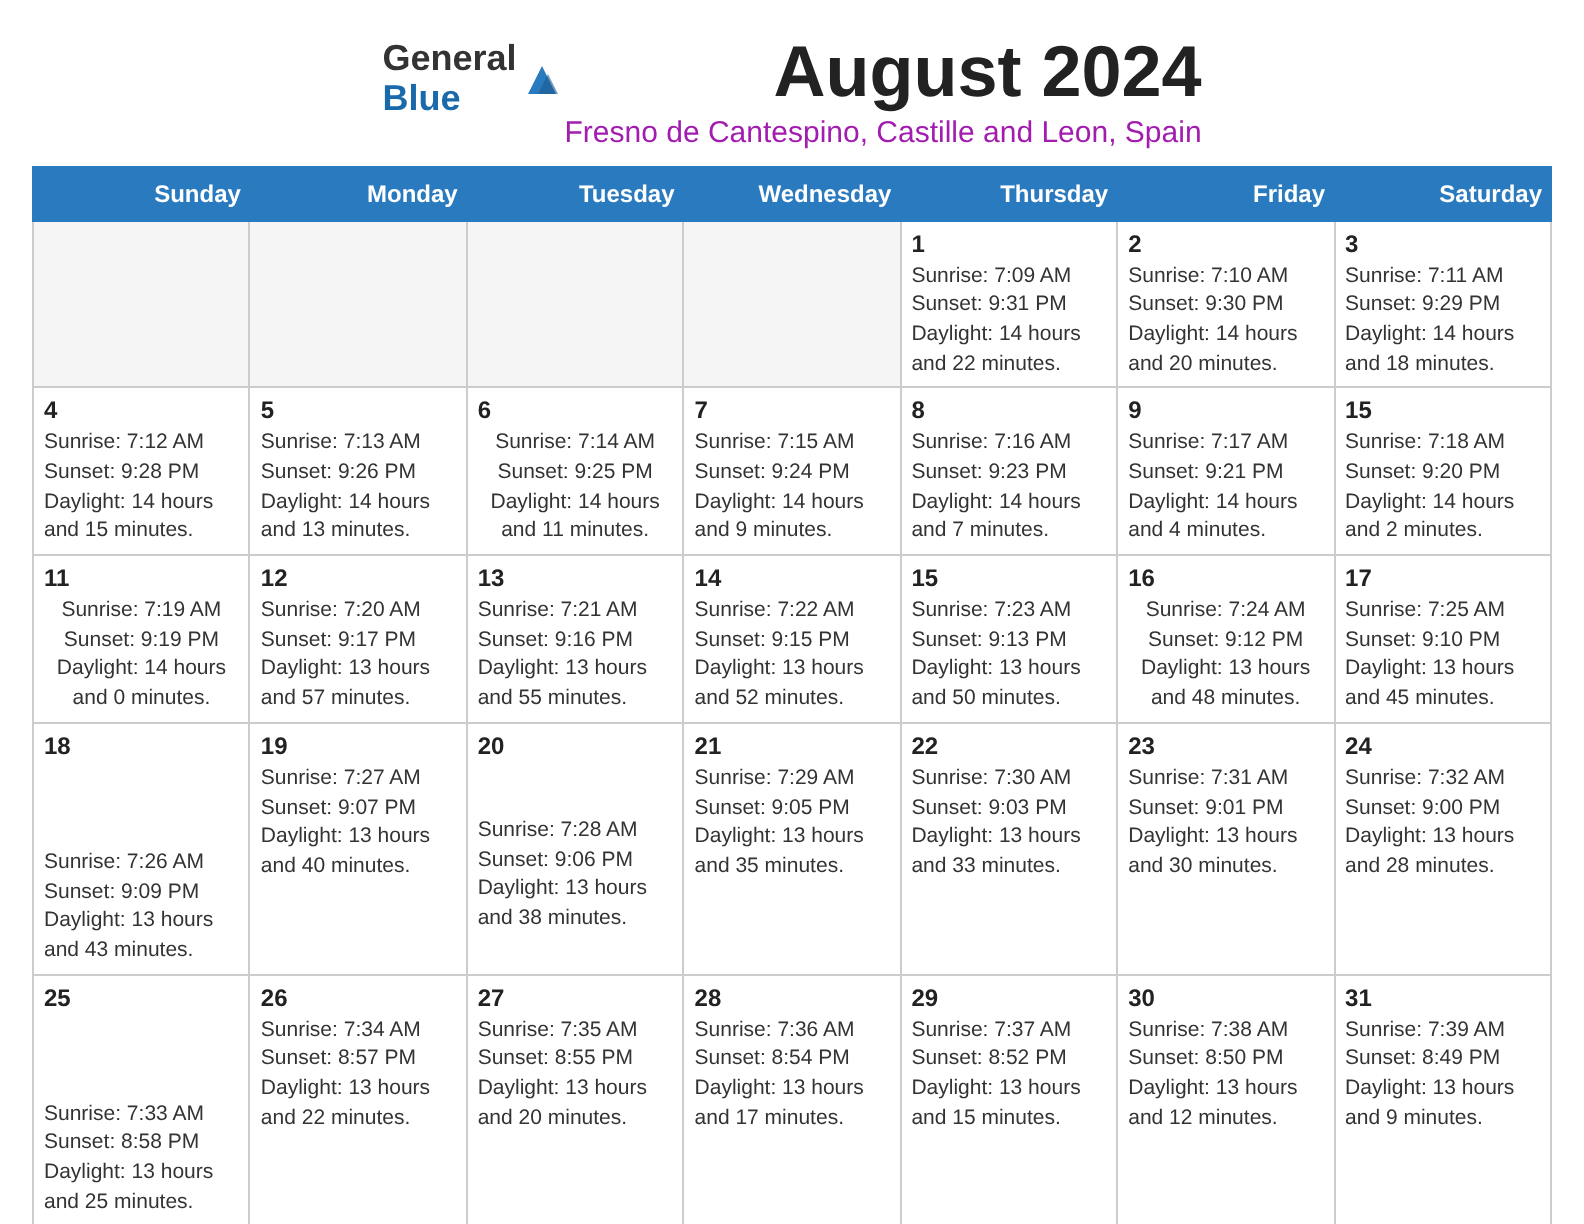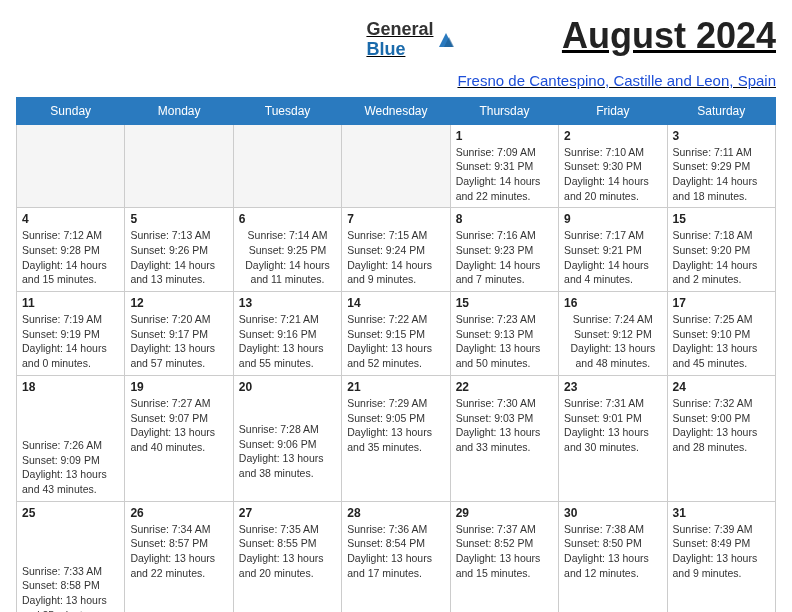--- a/index.html
+++ b/index.html
@@ -6,23 +6,22 @@
     body {
       font-family: Arial, sans-serif;
       background: #fff;
       width: 792px;
       min-height: 612px;
       padding: 16px;
     }
     .header {
       display: flex;
       align-items: flex-start;
-      justify-content: flex-end;
+      justify-content: center;
       margin-bottom: 8px;
-      text-decoration: underline;
     }
     .logo {
       display: flex;
       align-items: center;
       margin-top: 4px;
     }
     .logo-text {
       font-size: 18px;
       font-weight: bold;
       line-height: 1.1;
@@ -39,36 +38,36 @@
     }
     .title-block h1 {
       font-size: 36px;
       font-weight: bold;
       color: #222;
       line-height: 1.1;
     }
     .title-block h2 {
       font-size: 15px;
       font-weight: normal;
-      color: #1d4ed8;
-      margin-top: 16px;
+      color: #a21caf;
+      margin-top: 2px;
     }
     .calendar {
       width: 100%;
       border-collapse: collapse;
       margin-top: 6px;
       font-size: 11px;
     }
     .calendar th {
       background: #2a7abf;
       color: #fff;
       padding: 6px 4px;
-      text-align: center;
+      text-align: right;
       font-size: 12px;
-      font-weight: normal;
+      font-weight: bold;
       border: 1px solid #2a7abf;
     }
     .calendar td {
       border: 1px solid #ccc;
       vertical-align: top;
       padding: 4px 5px;
       width: calc(100%/7);
       height: 80px;
       background: #fff;
     }
@@ -191,21 +190,21 @@
         <td>
           <div class="day-number">15</div>
           <div class="day-info" style="white-space: pre-line;">Sunrise: 7:18 AM
 Sunset: 9:20 PM
 Daylight: 14 hours and 2 minutes.</div>
         </td>
       </tr>
       <tr>
         <td>
           <div class="day-number">11</div>
-          <div class="day-info" style="white-space: pre-line;">Sunrise: 7:19 AM
+          <div class="day-info" style="white-space: pre-line; text-align: center;">Sunrise: 7:19 AM
 Sunset: 9:19 PM
 Daylight: 14 hours and 0 minutes.</div>
         </td>
         <td>
           <div class="day-number">12</div>
           <div class="day-info" style="white-space: pre-line;">Sunrise: 7:20 AM
 Sunset: 9:17 PM
 Daylight: 13 hours and 57 minutes.</div>
         </td>
         <td>

